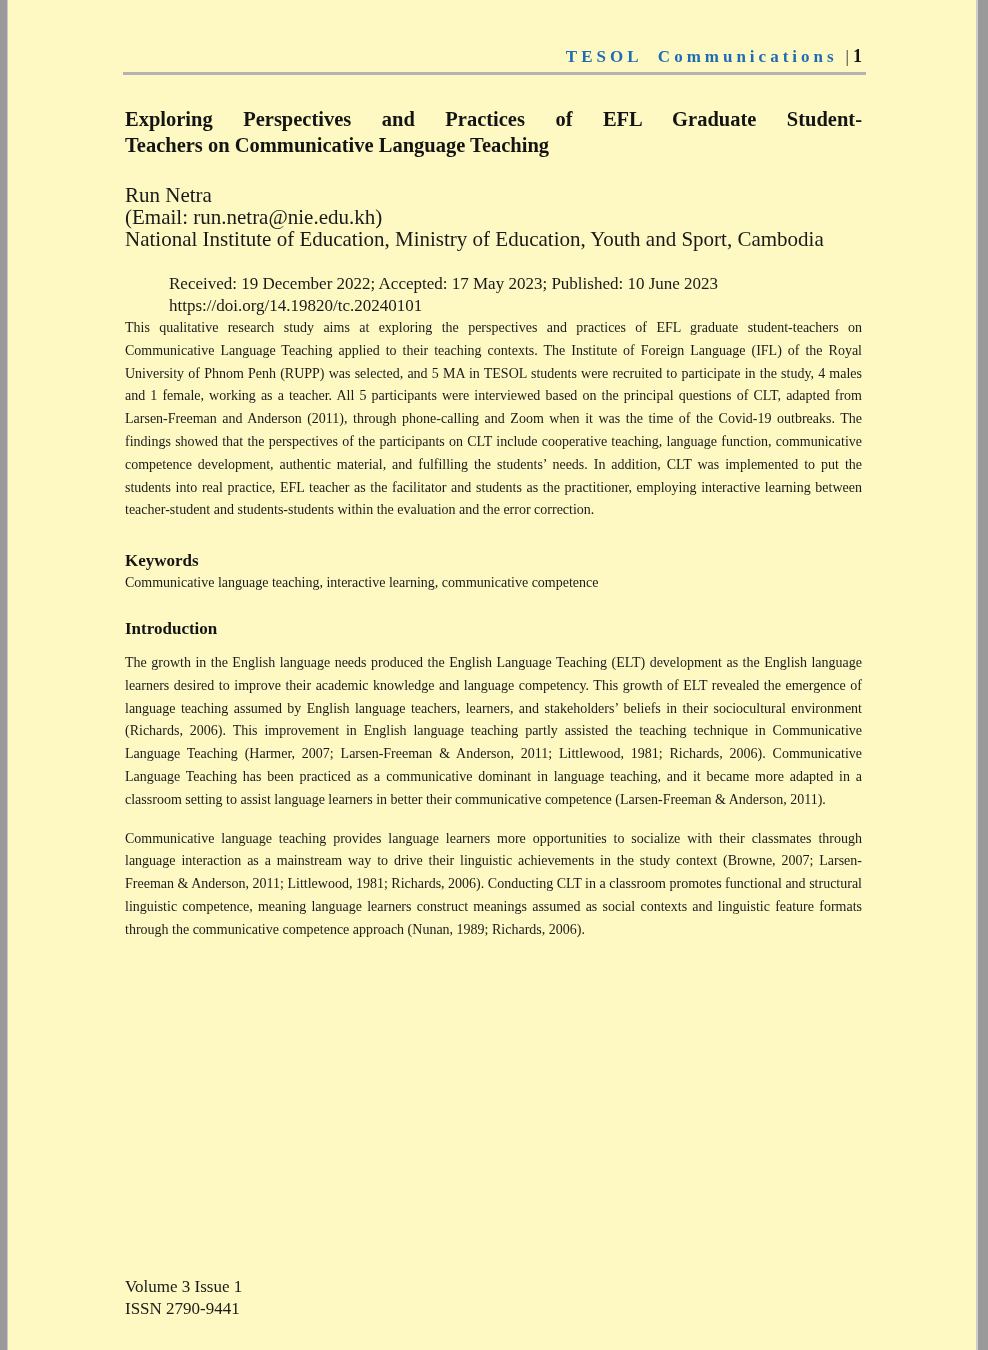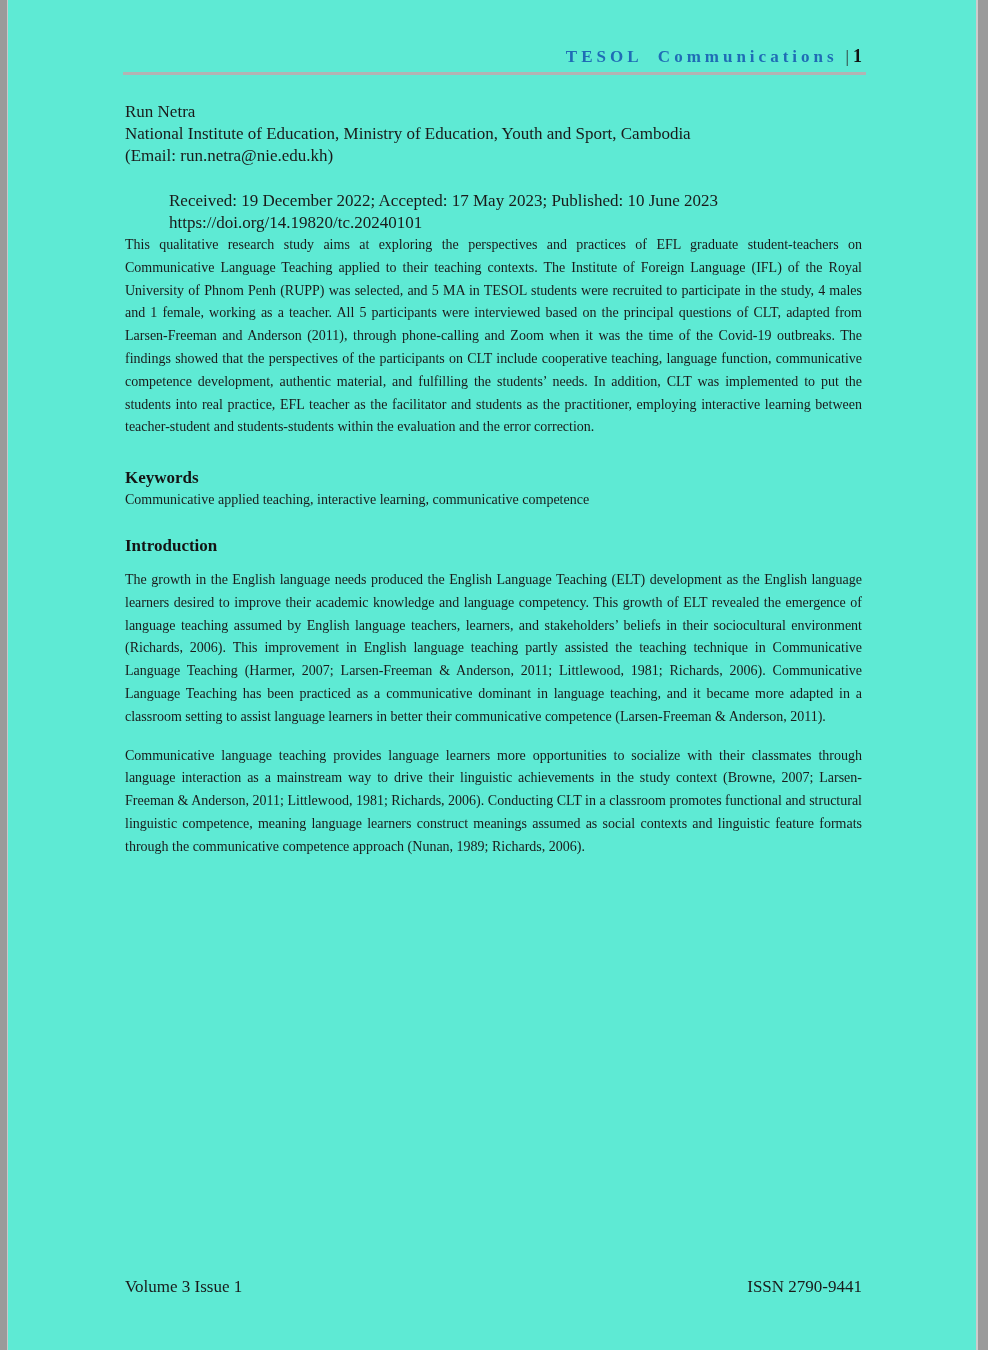--- a/index.html
+++ b/index.html
@@ -1,19 +1,19 @@
 <!DOCTYPE html>
 <html><head>
 <meta charset="utf-8">
 <style>
   html,body{margin:0;padding:0;background:#ffffff;}
   #page{
     position:relative;
     width:988px;height:1350px;
-    background:#5eead4;
+    background:#fef9c3;
     overflow:hidden;
     font-family:"Liberation Serif","DejaVu Serif",serif;
     color:#1a1a1a;
   }
   
   .edge-left{
     position:absolute;left:0;top:0;bottom:0;width:7px;
     background:#9a9a9a;border-right:1px solid #c9c9c9;
   }
   .edge-right{
@@ -67,21 +67,21 @@
   .title-line-justify{
     text-align:justify;
     text-align-last:justify;
   }
   .title-line{
     text-align:left;
   }
   
   .author-block{
     margin-top:26px;
-    font-size:17px;
+    font-size:21px;
     line-height:22px;
   }
   
   .dates-block{
     margin-top:23px;
     font-size:17px;
     line-height:22px;
     margin-left:44px;
   }
   .doi-line{color:#1a1a1a;text-decoration:none;display:block;}
@@ -101,54 +101,58 @@
   }
   .keywords-heading{margin-top:27px;}
   .intro-heading{margin-top:22px;}
   .intro-par{margin-top:12px;}
   .intro-par + .intro-par{margin-top:16px;}
   
   .page-footer{
     position:absolute;
     left:125px;top:1276px;width:737px;
     display:flex;justify-content:space-between;
-    font-size:17px;line-height:22px;
+    font-size:17px;line-height:22px;flex-direction:column;
   }
 </style>
 </head>
 <body>
 
 <div id="page">
 
   <div class="edge-left"></div>
   <div class="edge-right"></div>
 
   <div class="content">
 
     <div class="journal-header">
       <span class="journal-name">TESOL Communications</span><span class="header-sep">|</span><span class="header-page-num">1</span>
     </div>
     <div class="header-rule"></div>
 
+    <div class="article-title">
+      <div class="title-line-justify">Exploring Perspectives and Practices of EFL Graduate Student-</div>
+      <div class="title-line">Teachers on Communicative Language Teaching</div>
+    </div>
 
     <div class="author-block">
       <div>Run Netra</div>
+      <div>(Email: run.netra@nie.edu.kh)</div>
       <div>National Institute of Education, Ministry of Education, Youth and Sport, Cambodia</div>
-      <div>(Email: run.netra@nie.edu.kh)</div>
     </div>
 
     <div class="dates-block">
       <div>Received: 19 December 2022; Accepted: 17 May 2023; Published: 10 June 2023</div>
       <span class="doi-line">https://doi.org/14.19820/tc.20240101</span>
     </div>
 
     <div class="body-par">This qualitative research study aims at exploring the perspectives and practices of EFL graduate student-teachers on Communicative Language Teaching applied to their teaching contexts. The Institute of Foreign Language (IFL) of the Royal University of Phnom Penh (RUPP) was selected, and 5 MA in TESOL students were recruited to participate in the study, 4 males and 1 female, working as a teacher. All 5 participants were interviewed based on the principal questions of CLT, adapted from Larsen-Freeman and Anderson (2011), through phone-calling and Zoom when it was the time of the Covid-19 outbreaks. The findings showed that the perspectives of the participants on CLT include cooperative teaching, language function, communicative competence development, authentic material, and fulfilling the students’ needs. In addition, CLT was implemented to put the students into real practice, EFL teacher as the facilitator and students as the practitioner, employing interactive learning between teacher-student and students-students within the evaluation and the error correction.</div>
 
     <div class="section-heading keywords-heading">Keywords</div>
-    <div class="body-par">Communicative applied teaching, interactive learning, communicative competence</div>
+    <div class="body-par">Communicative language teaching, interactive learning, communicative competence</div>
 
     <div class="section-heading intro-heading">Introduction</div>
     <div class="body-par intro-par">The growth in the English language needs produced the English Language Teaching (ELT) development as the English language learners desired to improve their academic knowledge and language competency. This growth of ELT revealed the emergence of language teaching assumed by English language teachers, learners, and stakeholders’ beliefs in their sociocultural environment (Richards, 2006). This improvement in English language teaching partly assisted the teaching technique in Communicative Language Teaching (Harmer, 2007; Larsen-Freeman &amp; Anderson, 2011; Littlewood, 1981; Richards, 2006). Communicative Language Teaching has been practiced as a communicative dominant in language teaching, and it became more adapted in a classroom setting to assist language learners in better their communicative competence (Larsen-Freeman &amp; Anderson, 2011).</div>
     <div class="body-par intro-par">Communicative language teaching provides language learners more opportunities to socialize with their classmates through language interaction as a mainstream way to drive their linguistic achievements in the study context (Browne, 2007; Larsen-Freeman &amp; Anderson, 2011; Littlewood, 1981; Richards, 2006). Conducting CLT in a classroom promotes functional and structural linguistic competence, meaning language learners construct meanings assumed as social contexts and linguistic feature formats through the communicative competence approach (Nunan, 1989; Richards, 2006).</div>
 
   </div>
 
   <div class="page-footer">
     <span>Volume 3 Issue 1</span>
     <span>ISSN 2790-9441</span>

